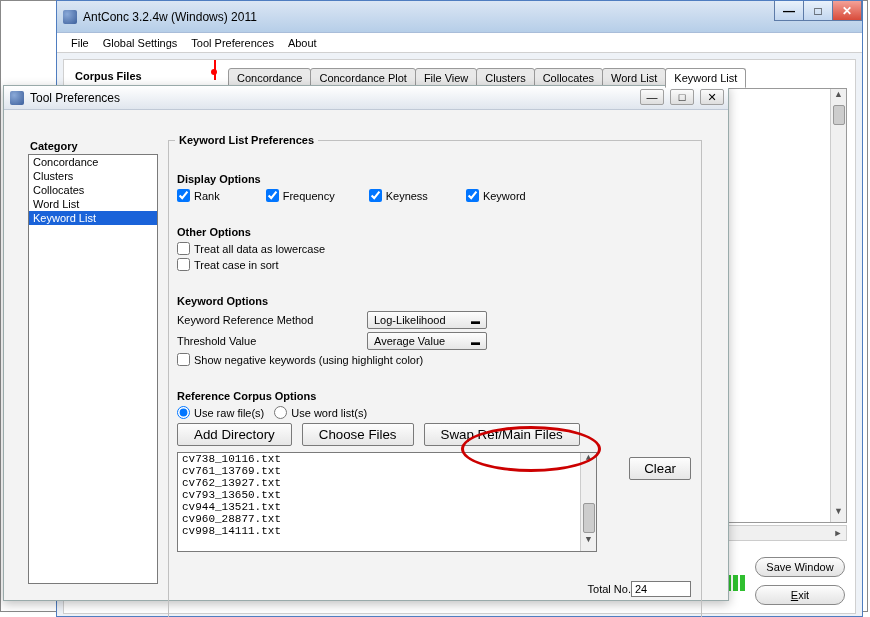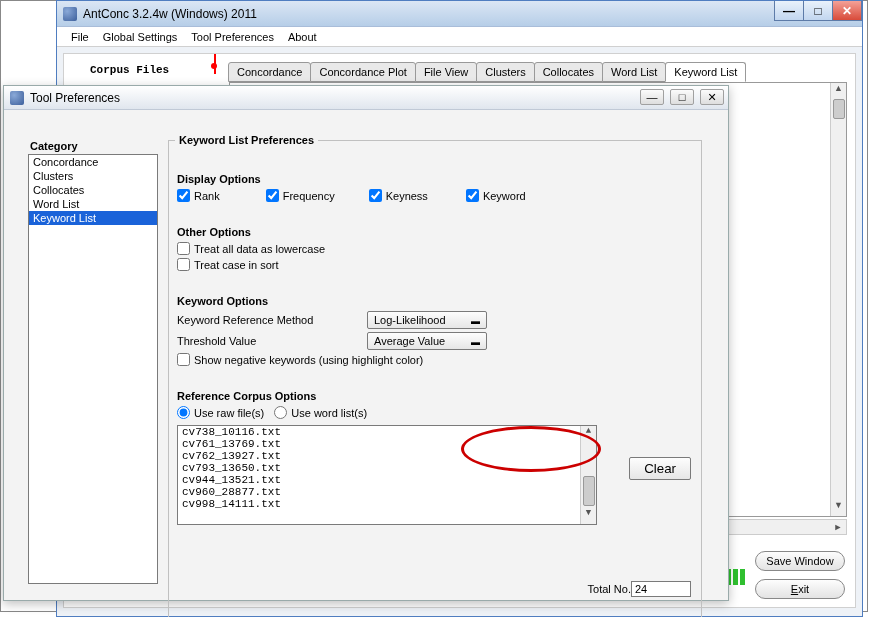--- a/index.html
+++ b/index.html
@@ -14,21 +14,21 @@
       position: relative;
     }
     
     .main-window {
       position: absolute;
       left: 56px; top: 0; width: 807px; height: 617px;
       border: 1px solid #4f7dc0;
       background: #eef2f7;
     }
     .mw-titlebar {
-      height: 26px;
+      height: 32px;
       background: linear-gradient(#dbe6f4, #b6cee8);
       display: flex; align-items: center;
       padding-left: 6px;
       border-bottom: 1px solid #a9bdd9;
       position: relative;
     }
     .mw-titlebar .app-icon {
       width: 14px; height: 14px; margin-right: 6px;
       background: radial-gradient(circle at 30% 30%, #8aa9d8, #3c5f9b);
       border-radius: 2px;
@@ -62,23 +62,22 @@
     }
     .menu-item { padding: 0 4px; cursor: pointer; }
     .mw-body {
       background: #fff;
       margin: 6px;
       height: calc(100% - 60px);
       position: relative;
       border: 1px solid #d0d0d0;
     }
     .corpus-label {
-      position: absolute; left: 26px; top: 10px;
+      position: absolute; left: 11px; top: 10px;
       font-weight: bold;
-      font-family: Liberation Mono, monospace;
     }
     .red-line {
       position: absolute; left: 150px; top: 0; width: 2px; height: 20px;
       background: red;
     }
     .red-dot {
       position: absolute; left: 147px; top: 9px; width: 6px; height: 6px;
       border-radius: 50%; background: red;
     }
     .tabs {
@@ -397,20 +396,25 @@
         <div class="row">
           <label class="chk">
               <input type="radio" name="refopt" checked="" style="">
               <span>Use raw file(s)</span>
             </label>
           <label class="chk">
               <input type="radio" name="refopt" style="">
               <span>Use word list(s)</span>
             </label>
         </div>
+        <div class="ref-buttons">
+          <button class="btn2">Add Directory</button>
+          <button class="btn2">Choose Files</button>
+          <button class="btn2">Swap Ref/Main Files</button>
+        </div>
 
         <div class="row" style="margin-top:6px; align-items:flex-start;">
           <div class="file-list">
             <div class="ln">cv738_10116.txt</div>
             <div class="ln">cv761_13769.txt</div>
             <div class="ln">cv762_13927.txt</div>
             <div class="ln">cv793_13650.txt</div>
             <div class="ln">cv944_13521.txt</div>
             <div class="ln">cv960_28877.txt</div>
             <div class="ln">cv998_14111.txt</div>

